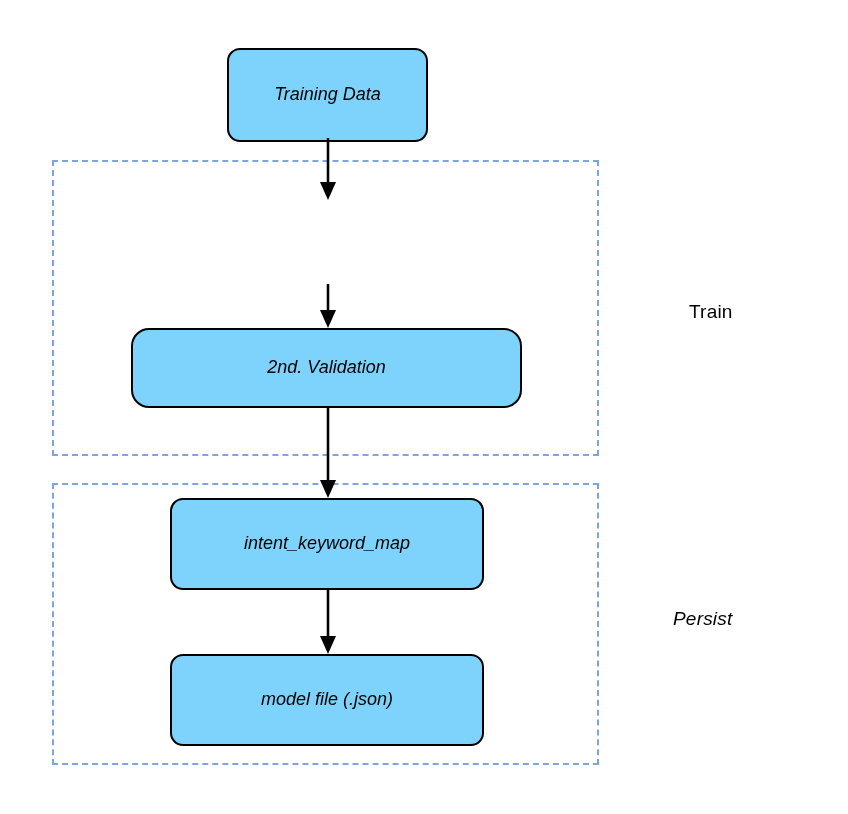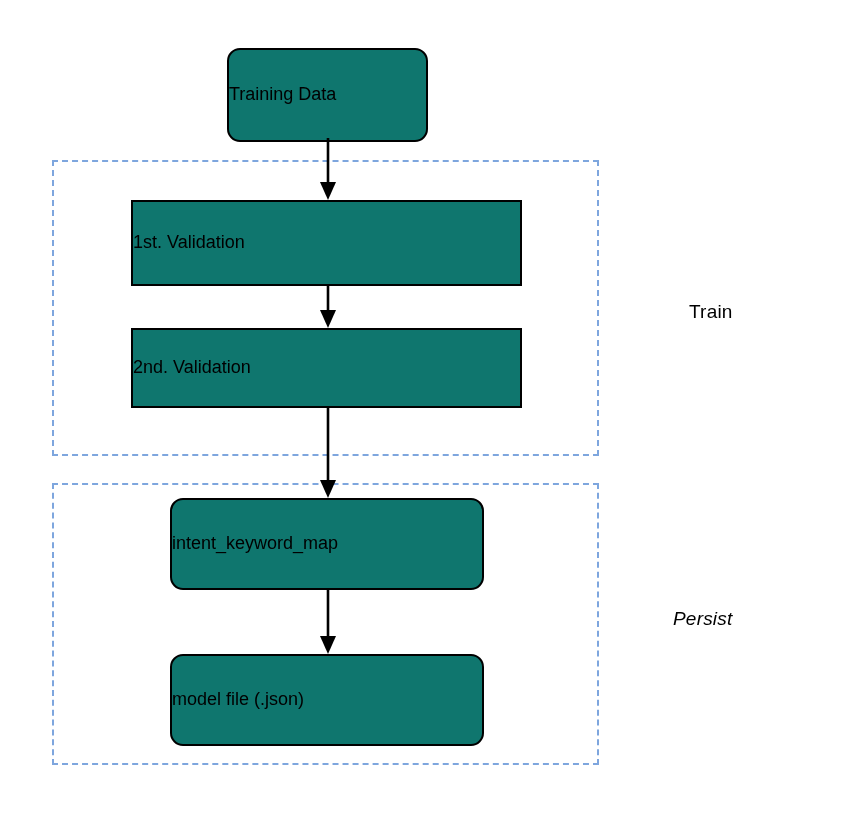--- a/index.html
+++ b/index.html
@@ -37,25 +37,27 @@
     color: #000000;
     white-space: nowrap;
     letter-spacing: 0.2px;
   }
 
   
   .node {
     position: absolute;
     box-sizing: border-box;
     border: 2.6px solid #000000;
-    background: #0f766e;
+    background: #7dd3fc;
     display: flex;
     align-items: center;
+    justify-content: center;
     color: #000000;
     text-align: center;
+    font-style: italic;
   }
   .node .node-label {
     font-size: 18px;
     line-height: 1.2;
     color: #000000;
     white-space: nowrap;
   }
   .node.rounded {
     border-radius: 13px;
   }
@@ -89,25 +91,22 @@
   <div class="group-label" style="left:689px; top:302px;">Train</div>
 
   <div class="group-box" style="left:52px; top:483px; width:547px; height:282px;"></div>
 
   <div class="group-label" style="left:673px; top:609px;font-style:italic;">Persist</div>
 
   <div class="node rounded" style="left:227px; top:48px; width:201px; height:94px;">
     <span class="node-label">Training Data</span>
   </div>
 
-  <div class="node sharp" style="left:131px; top:200px; width:391px; height:86px;">
-    <span class="node-label">1st. Validation</span>
-  </div>
 
-  <div class="node sharp" style="left:131px; top:328px; width:391px; height:80px;">
+  <div class="node sharp" style="left:131px; top:328px; width:391px; height:80px;border-radius:18px;">
     <span class="node-label">2nd. Validation</span>
   </div>
 
   <div class="node rounded" style="left:170px; top:654px; width:314px; height:92px;">
     <span class="node-label">model file (.json)</span>
   </div>
 
   <div class="node rounded" style="left:170px; top:498px; width:314px; height:92px;">
     <span class="node-label">intent_keyword_map</span>
   </div>

